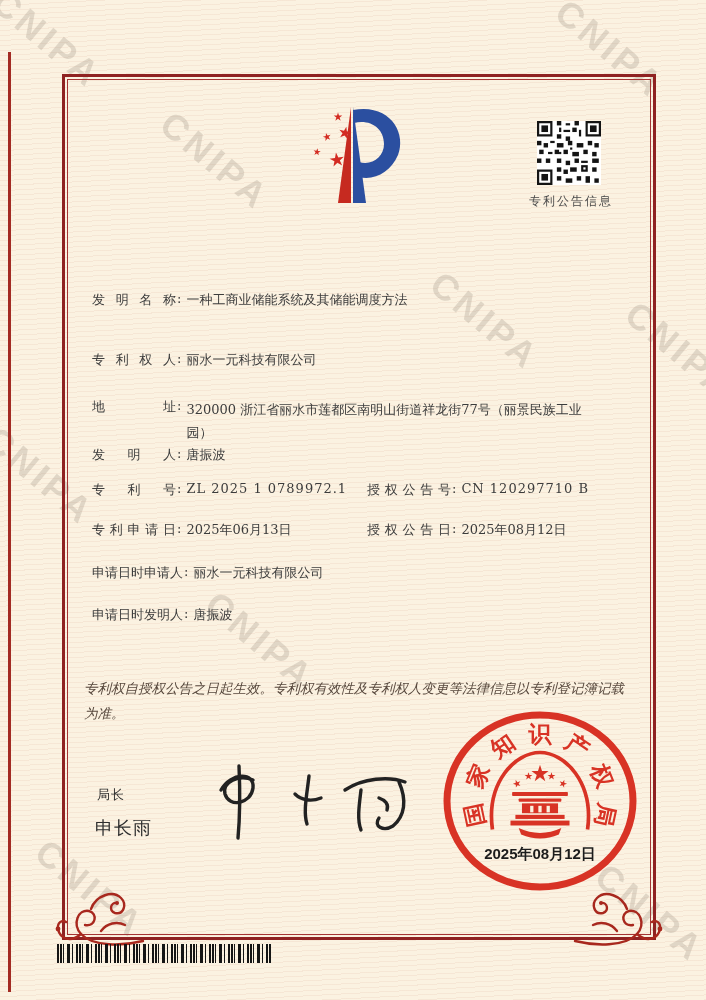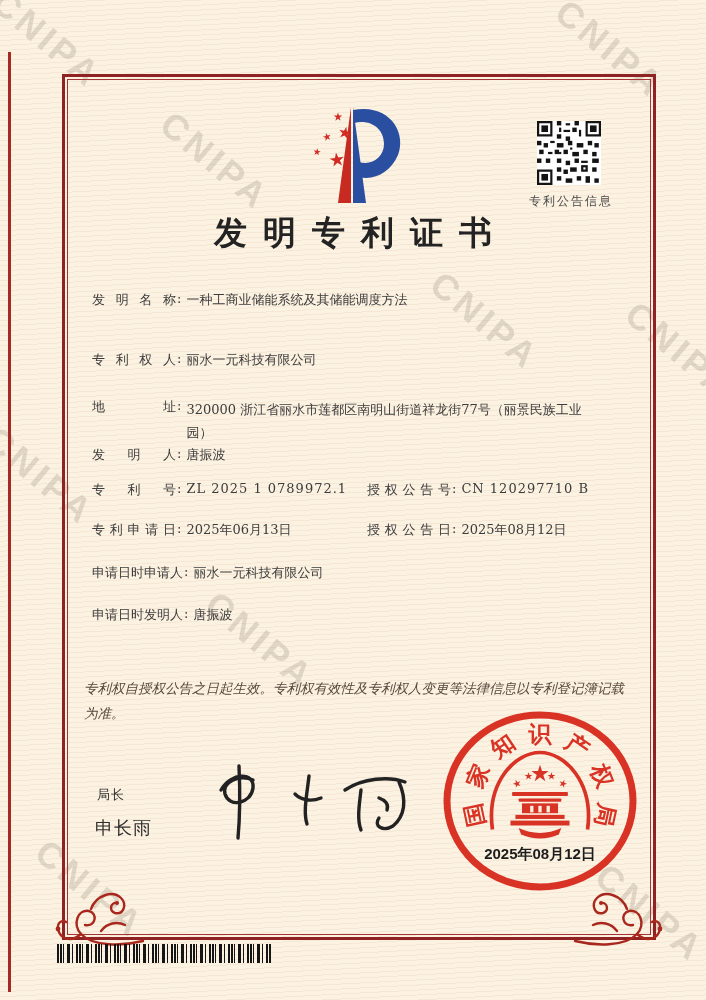--- a/index.html
+++ b/index.html
@@ -165,21 +165,20 @@
         <rect x="13" y="26" width="3" height="2"></rect>
       <rect x="18" y="25" width="2" height="2"></rect>
         <rect x="22" y="25" width="2" height="3"></rect>
         <rect x="26" y="26" width="2" height="2"></rect>
       <rect x="10" y="14" width="1" height="1"></rect>
         <rect x="15" y="12" width="1" height="1"></rect>
     </g>
   </svg>
   <div class="qr-caption">专利公告信息</div>
 
-  <div class="title">发明专利证书</div>
 
   <div class="row r1">
     <span class="lbl">发明名称</span>
       <span class="colon">:</span>
     <span class="val">一种工商业储能系统及其储能调度方法</span>
   </div>
   <div class="row r2">
     <span class="lbl">专利权人</span>
       <span class="colon">:</span>
     <span class="val">丽水一元科技有限公司</span>

